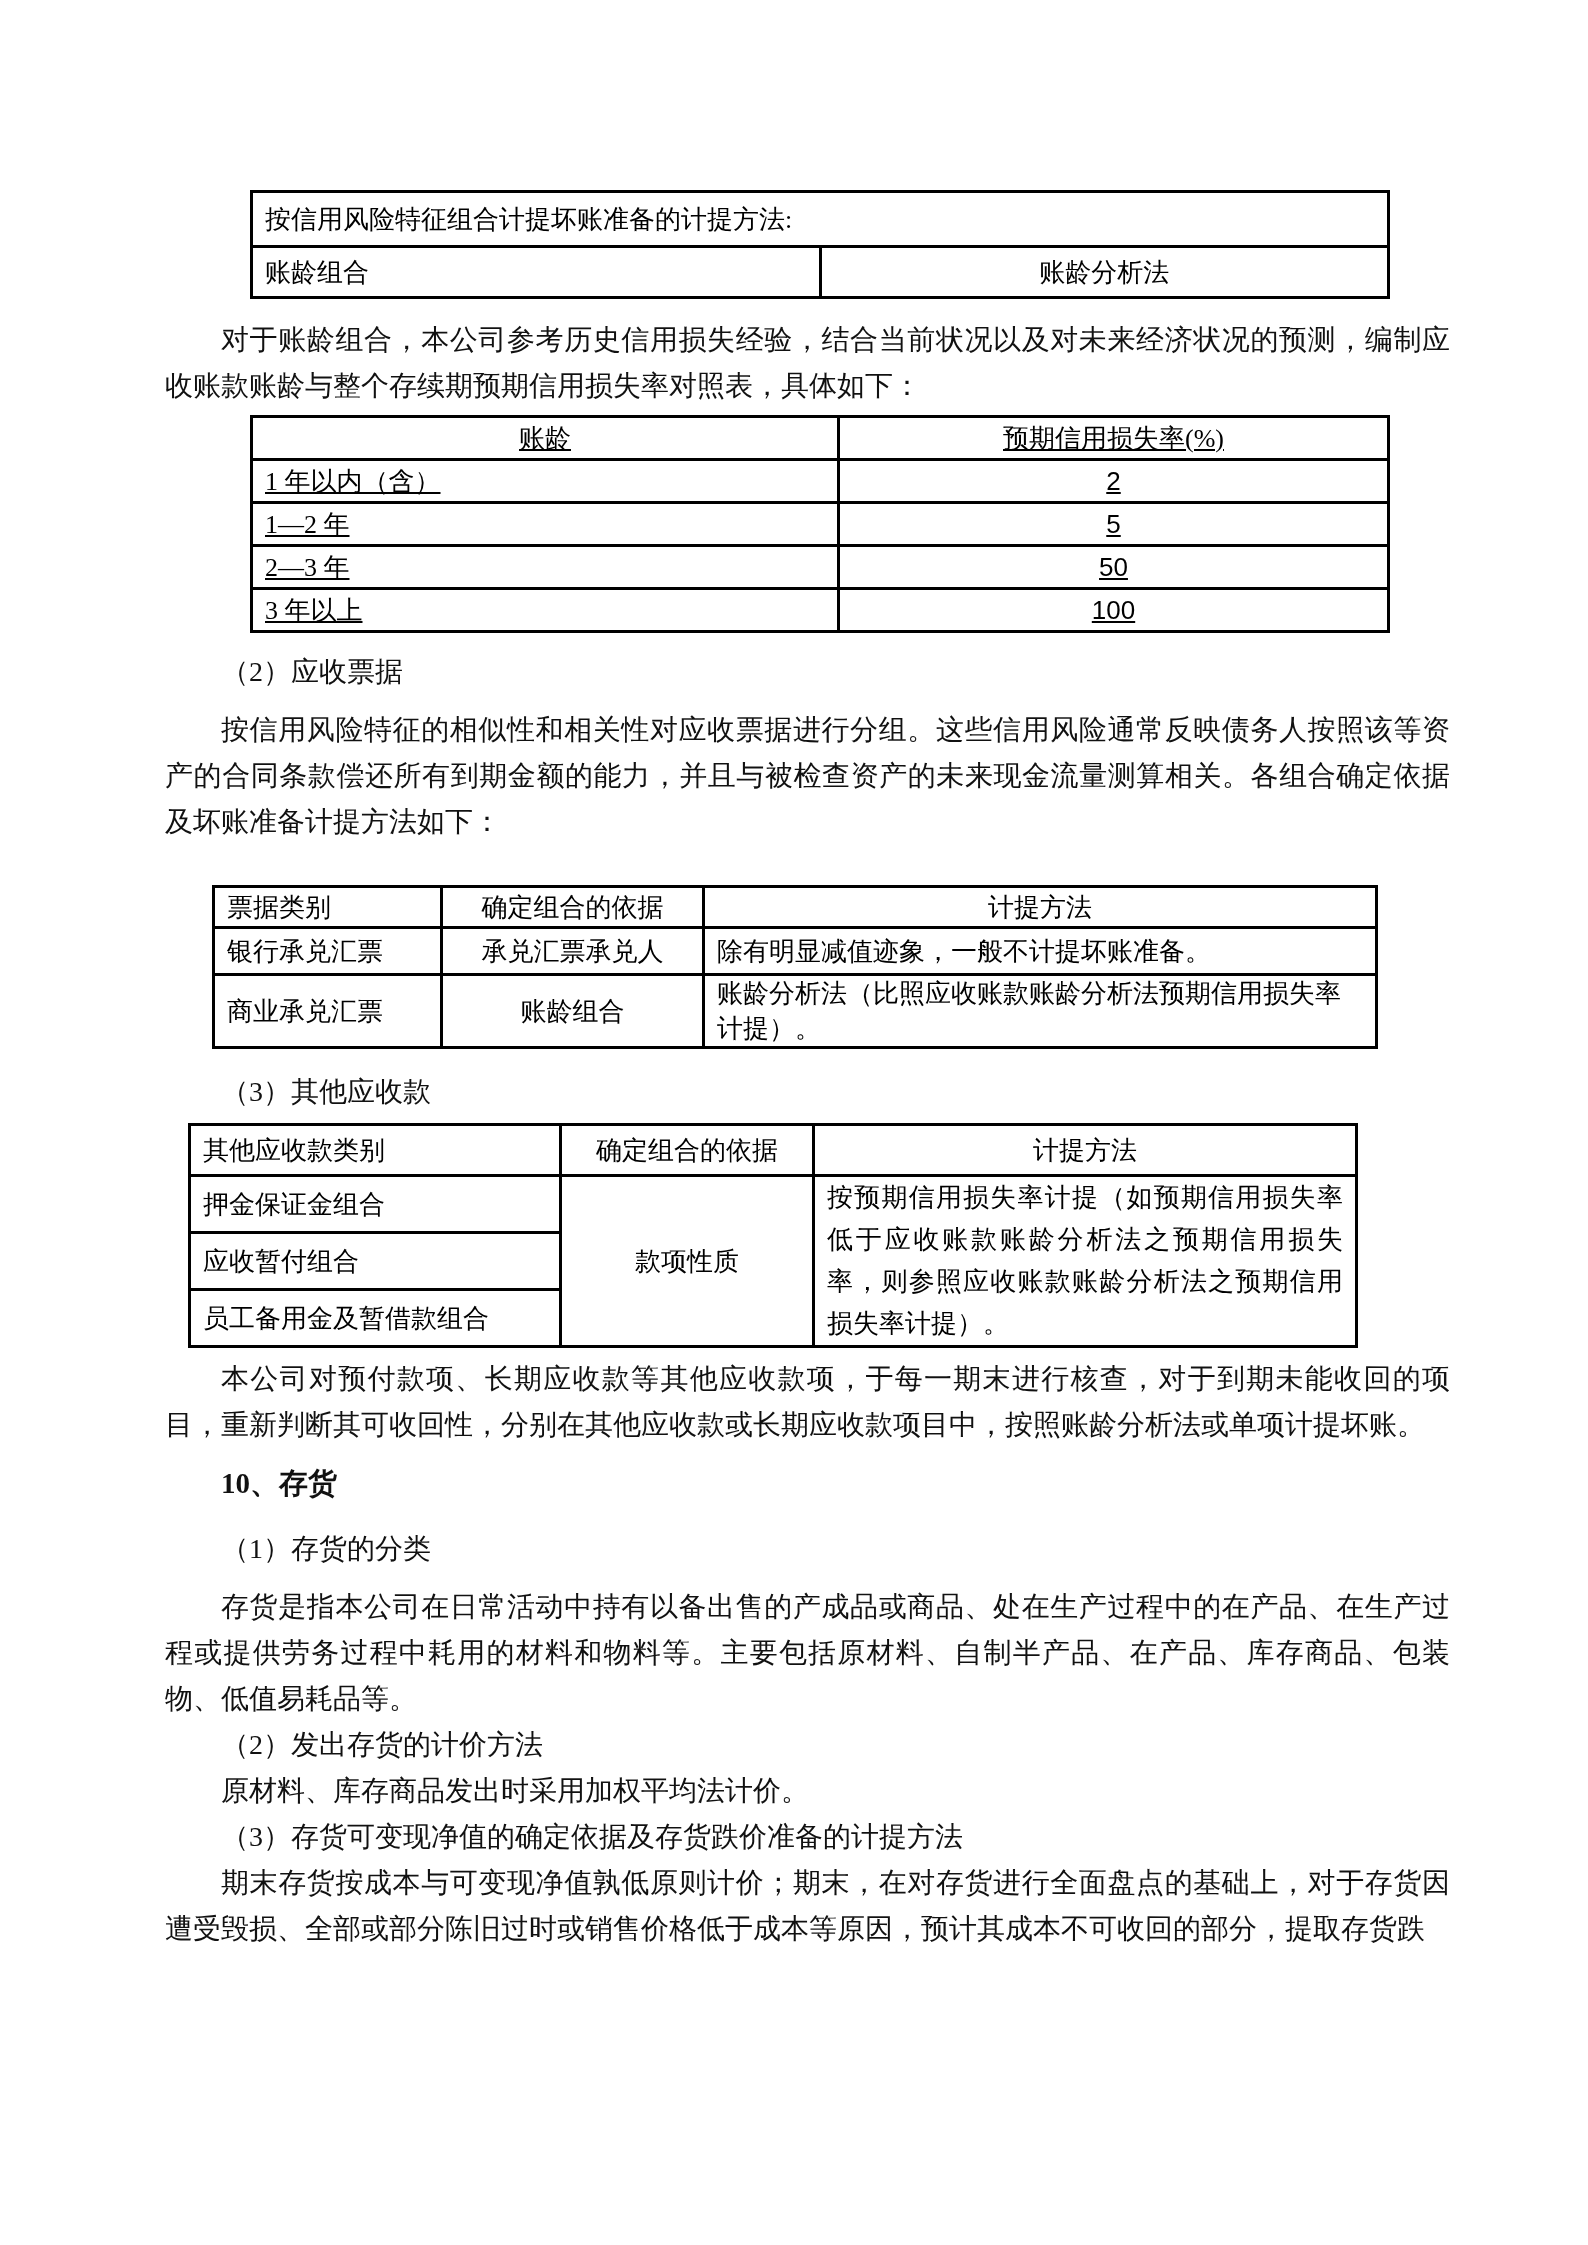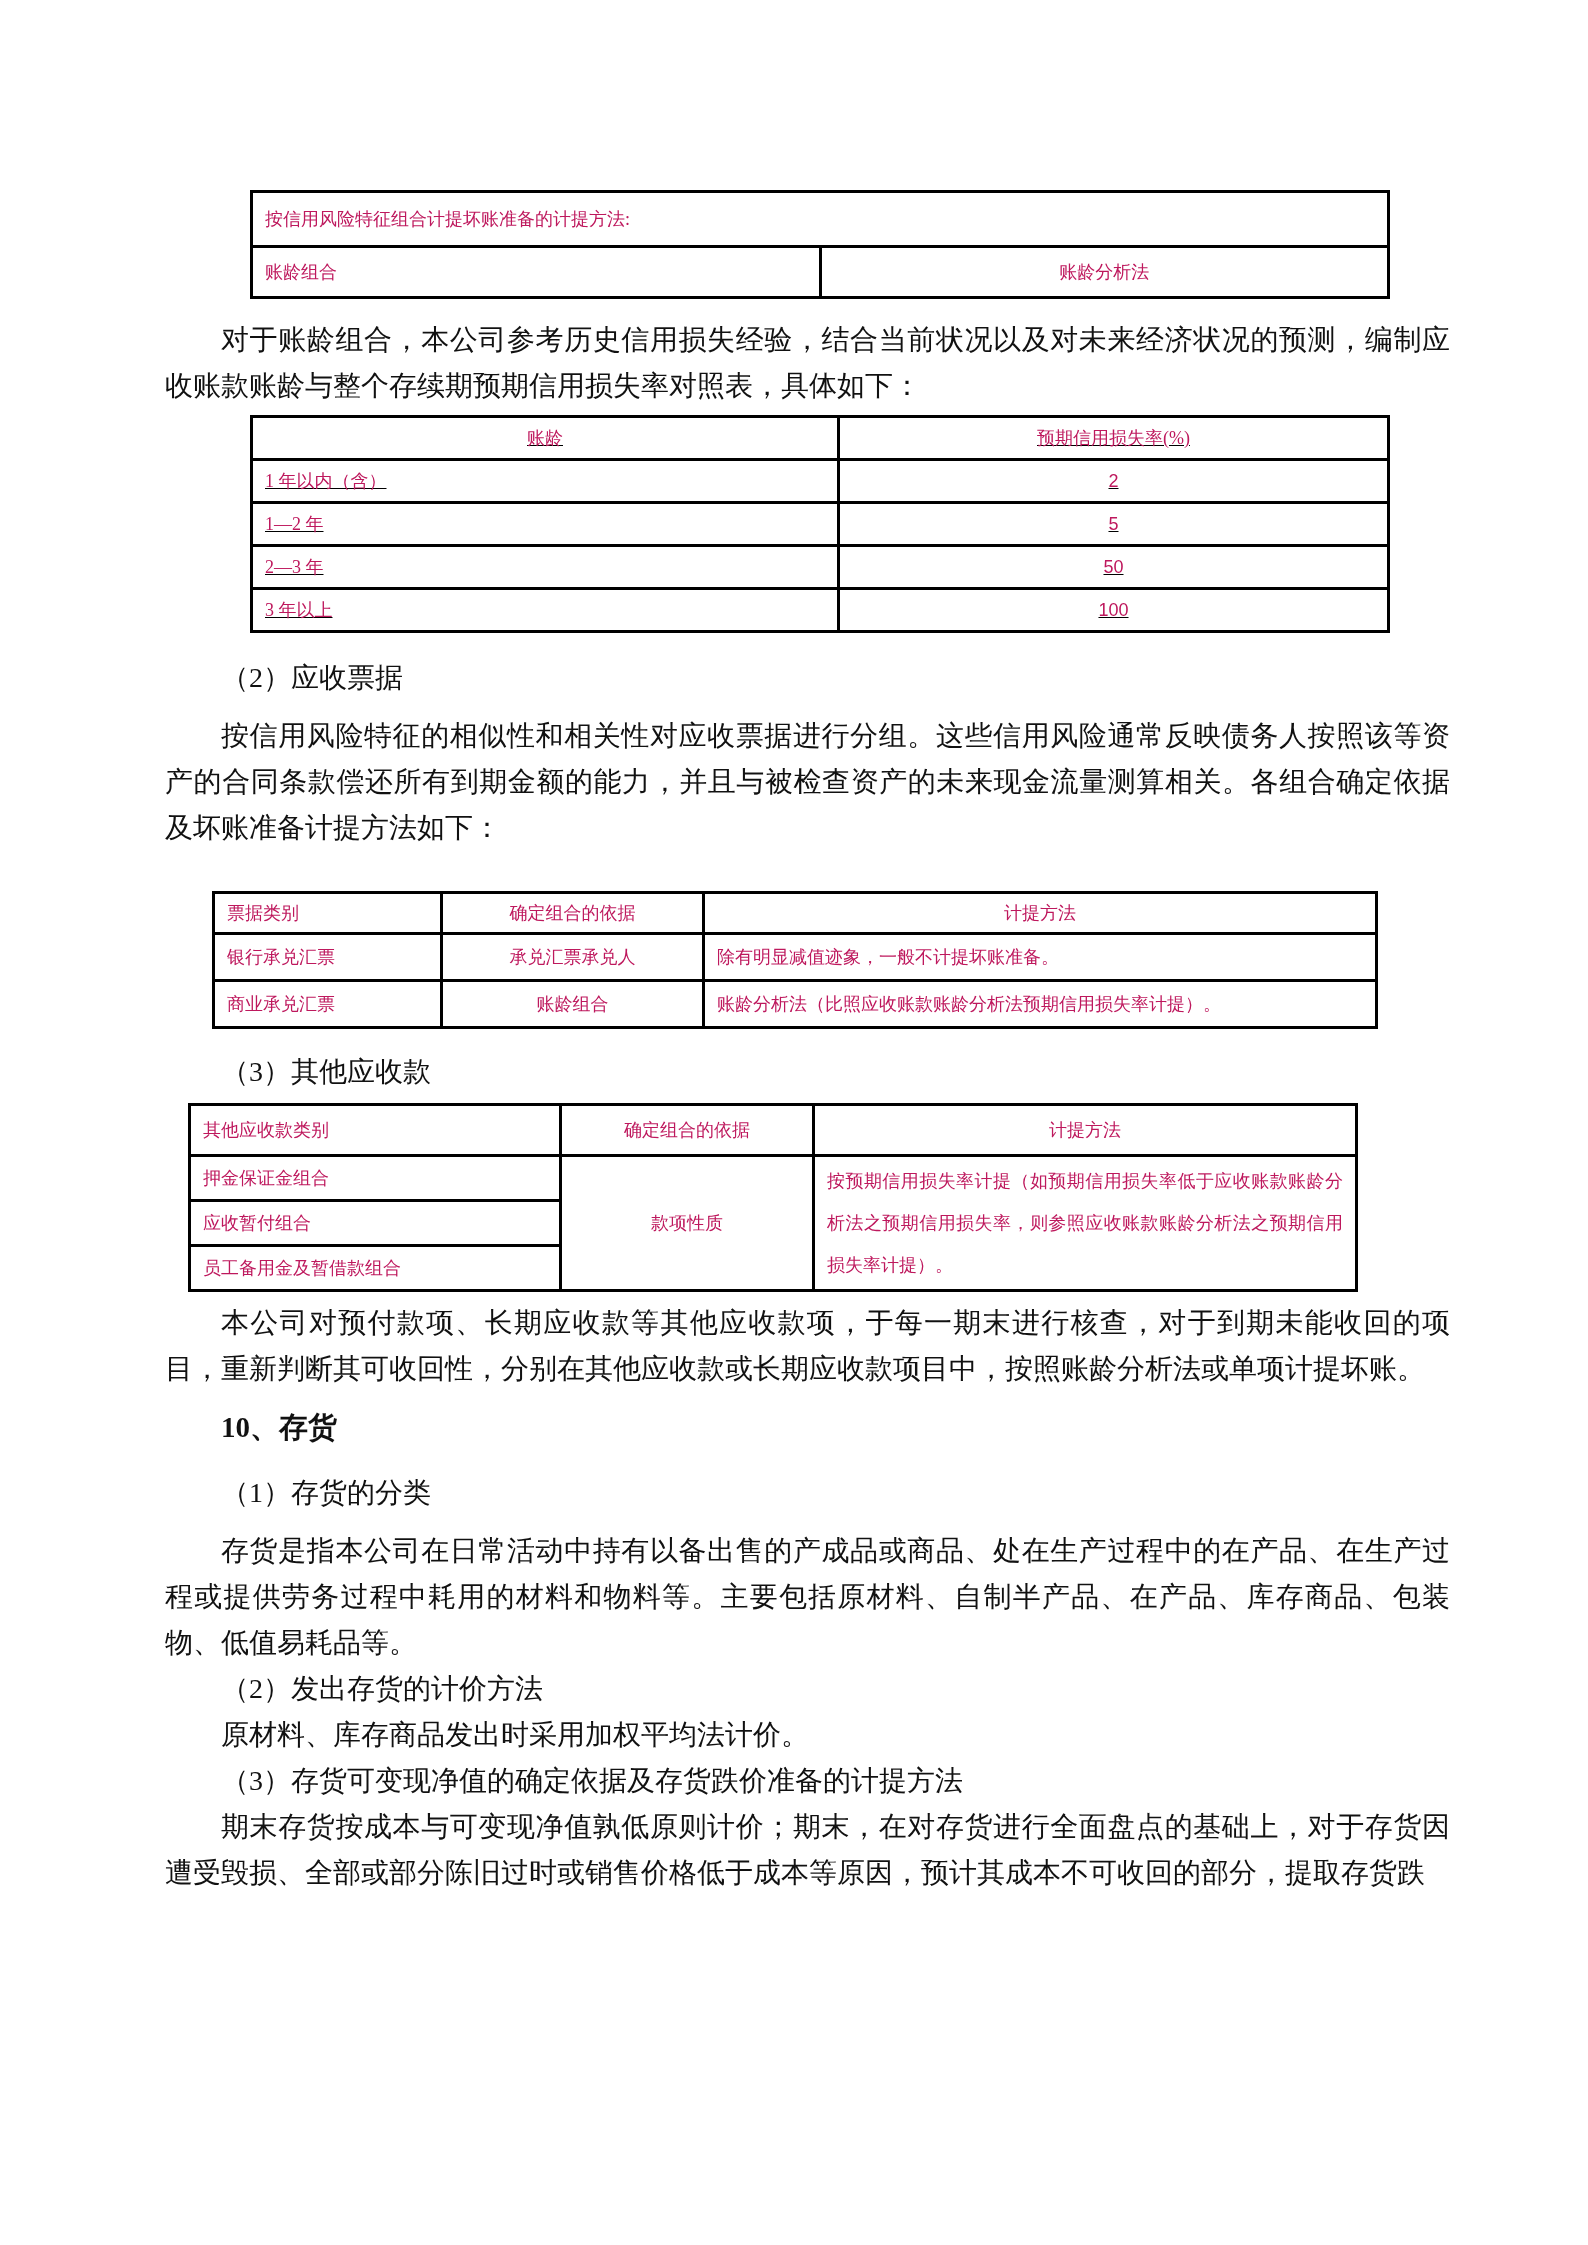--- a/index.html
+++ b/index.html
@@ -19,21 +19,21 @@
   .head {
     font-size:28px; line-height:46px;
     padding-left:56px; margin:0;
     font-weight:normal; color:#111;
   }
   .head-bold { font-weight:bold; font-size:29px; }
 
   table { border-collapse:collapse; table-layout:fixed; }
   td {
     border:3px solid #000;
-    font-size:18px; color:#be185d;
+    font-size:26px; color:#000000;
     padding:0 12px;
     vertical-align:middle;
     overflow:hidden;
   }
   .left   { text-align:left; }
   .center { text-align:center; }
   .just   { text-align:justify; line-height:42px; }
   .num    { font-family:"Liberation Sans","DejaVu Sans",sans-serif; }
 
   .t1 { width:1140px; margin:0 0 0 85px; }
@@ -51,21 +51,21 @@
   .t3 .c1 { width:201px; }
   .t3 .c2 { width:235px; }
 
   .t4 { width:1170px; margin:8px 0 0 23px; }
   .t4 .rh td { height:48px; }
   .t4 .rb td { height:42px; }
   .t4 .c1 { width:344px; }
   .t4 .c2 { width:226px; }
 
   .mt18 { margin-top:18px; }
-  .mt22 { margin-top:22px; }
+  .mt22 { margin-top:16px; }
   .mt12 { margin-top:12px; }
   .mt14 { }
   .mt20 { margin-top:20px; }
   .mt8  { margin-top:8px; }
 </style>
 </head>
 <body>
 
 <main>
 

